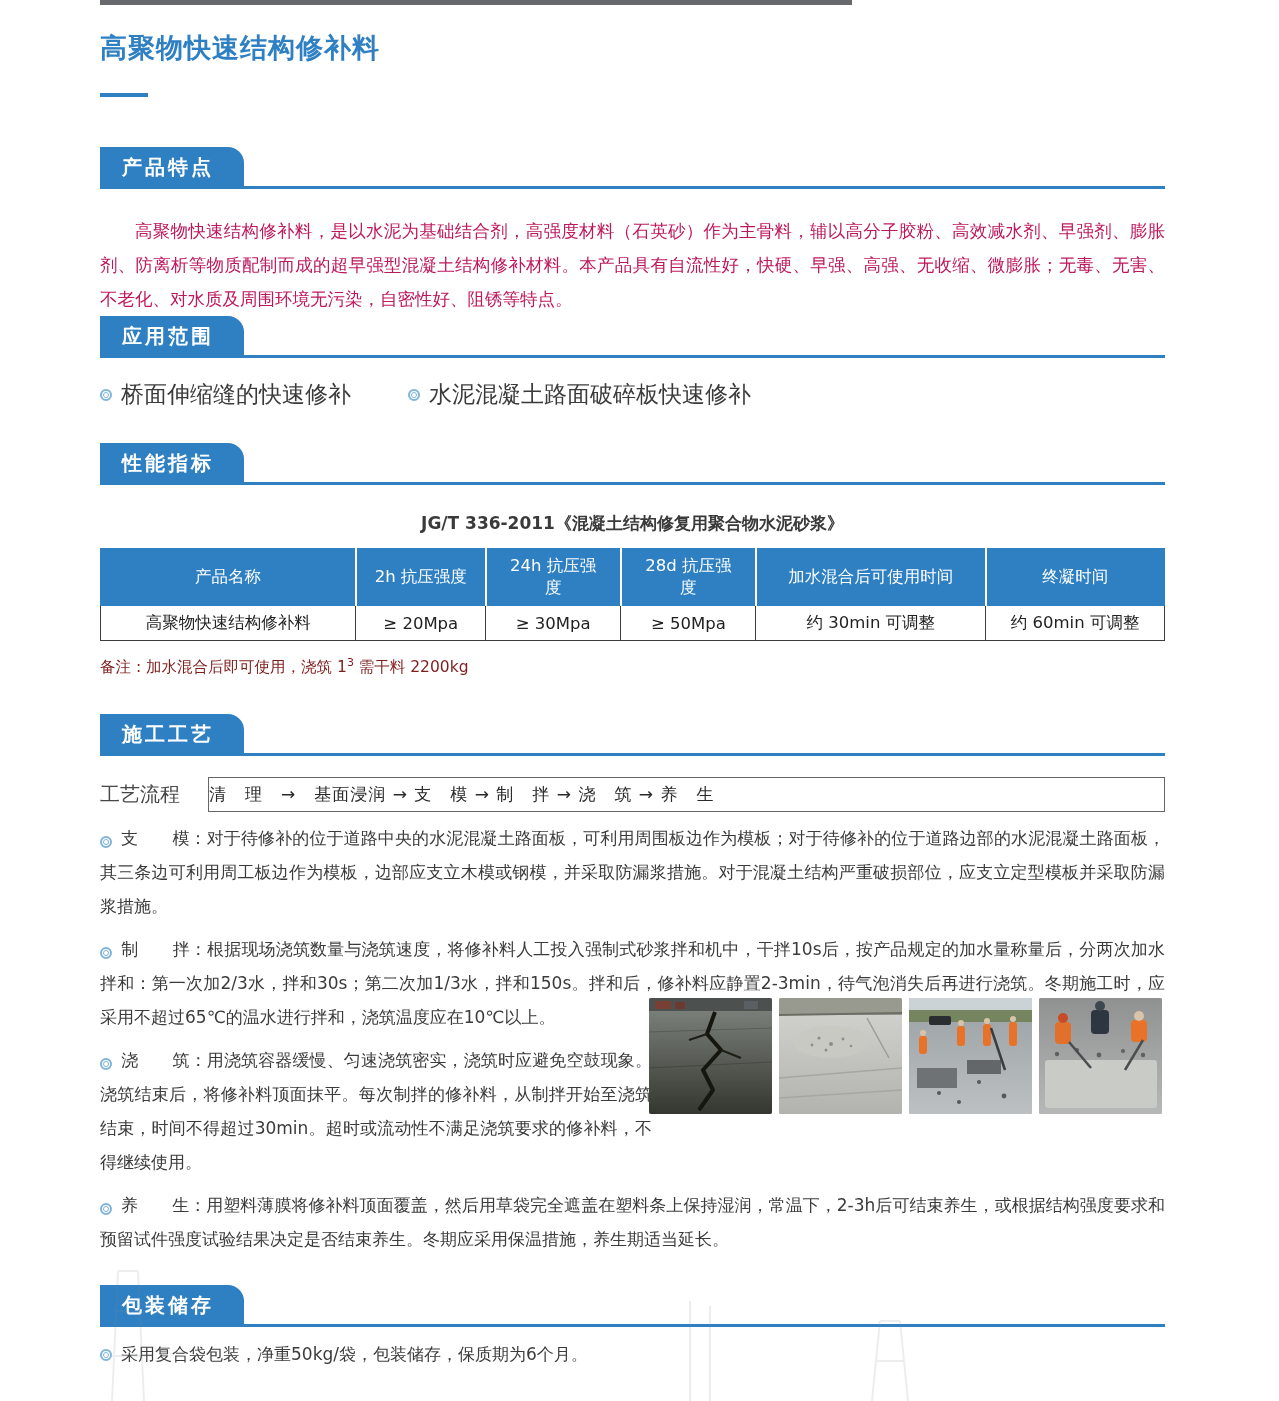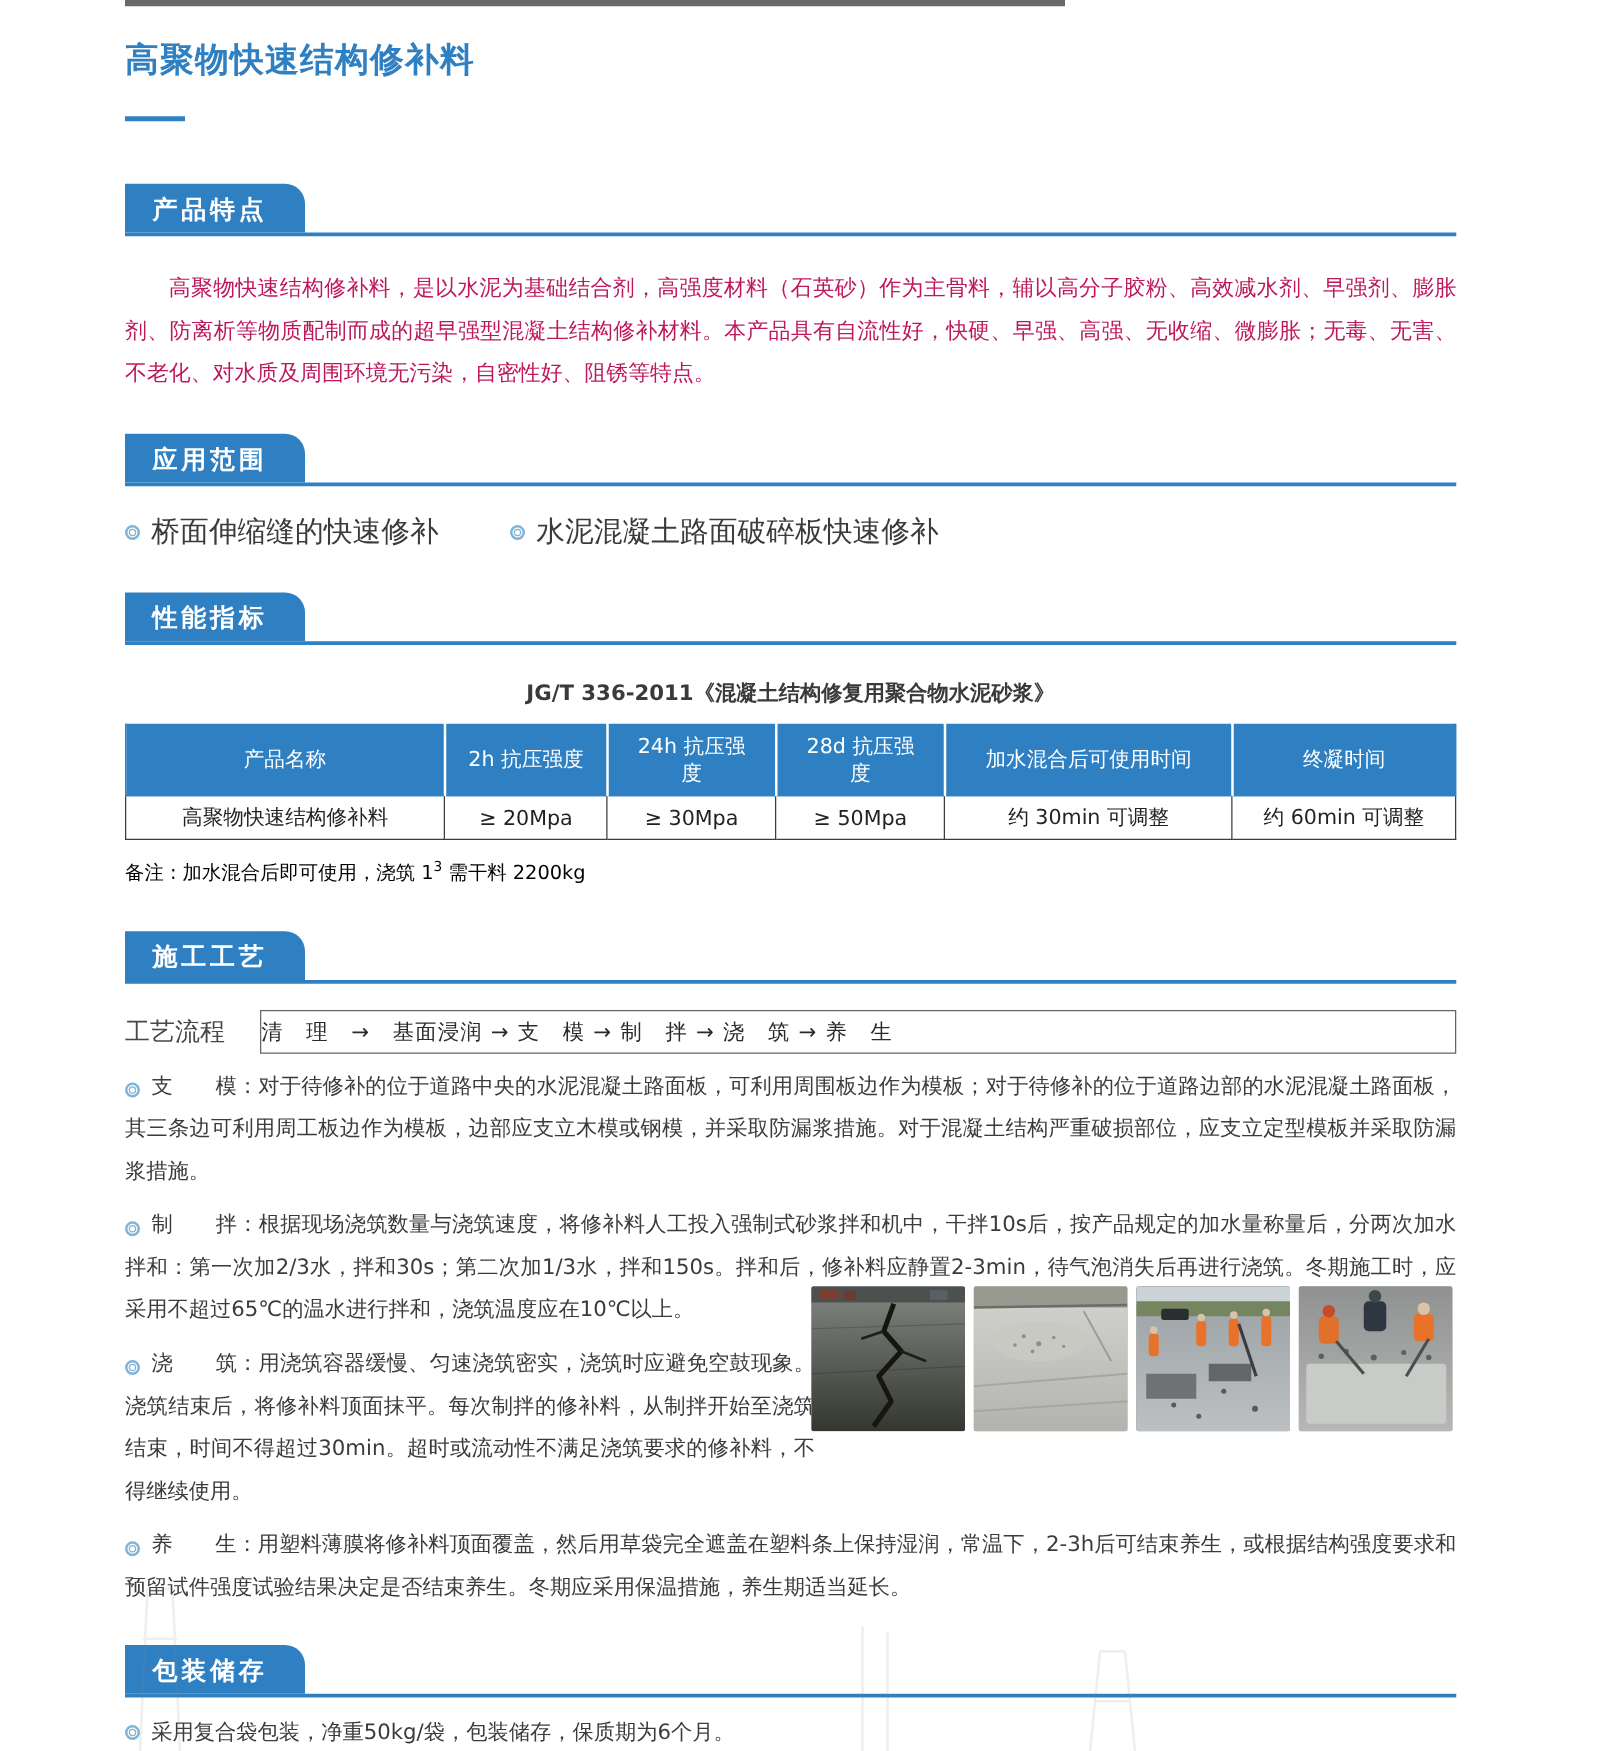--- a/index.html
+++ b/index.html
@@ -30,36 +30,36 @@
   .ring::after { content:""; width:4px; height:4px; border:1.5px solid #7FB4DA; border-radius:50%; }
 
   
   .sec-features { margin-top:50px; }
   .features-body {
     margin-top:25px; font-size:17.5px; line-height:34px; text-indent:2em;
     color:#be185d; text-align:justify;
   }
 
   
-  .sec-application { margin-top:31px; }
+  .sec-application { }
   .app-row { display:flex; margin-top:21px; font-size:23px; }
   .app-item { display:flex; align-items:center; }
   .app-item.first { width:308px; }
 
   
   .sec-performance { margin-top:33px; }
   .standard-caption { margin-top:27px; text-align:center; font-size:17px; color:#3a3a3a;font-weight:bold; }
   table.perf { width:100%; border-collapse:collapse; margin-top:13px; font-size:16.5px; table-layout:fixed; }
   table.perf th {
     background:#2E80C3; color:#fff; font-weight:normal; padding:6px 16px;
     border:1px solid #2E80C3; border-left:2px solid #fff;
   }
   table.perf th:first-child { border-left:1px solid #2E80C3; }
   table.perf td { border:1px solid #3c3c3c; padding:6px 2px; text-align:center; color:#222; }
-  .note-line { margin-top:15px; font-size:15.5px; color:#000000; }
+  .note-line { margin-top:15px; font-size:15.5px; color:#7f1d1d; }
   .note-line sup { font-size:11px; }
 
   
   .sec-process { margin-top:36px; }
   .flow-row { margin-top:21px; display:flex; align-items:center; gap:28px; }
   .flow-label { font-size:20px; color:#474747; flex:none; }
   .flow-box {
     flex:1; border:1px solid #666; padding:5px 0; text-align:left;
     font-size:17px; color:#2a2a2a; letter-spacing:1px;
   }

